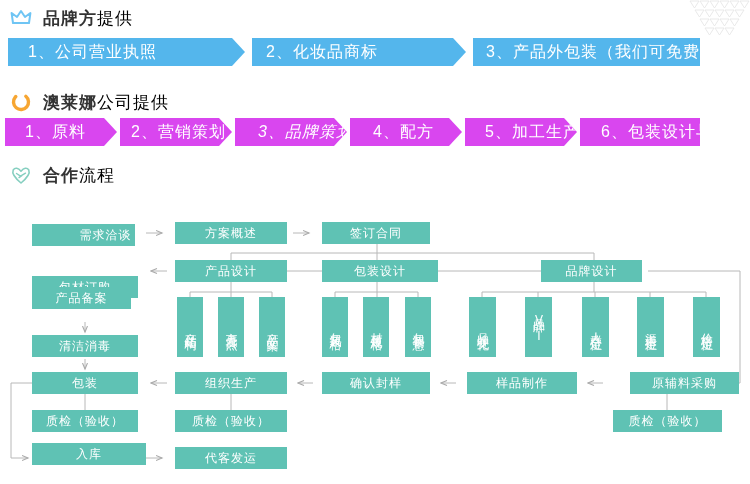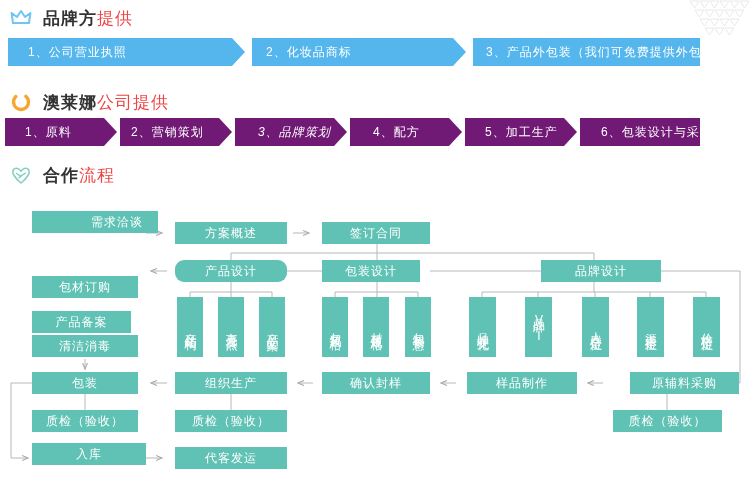--- a/index.html
+++ b/index.html
@@ -4,30 +4,30 @@
 <style>
   * { margin:0; padding:0; box-sizing:border-box; }
   html,body { background:#fff; }
   body { font-family:"Liberation Sans","DejaVu Sans",sans-serif; }
   .canvas { position:relative; width:750px; height:484px; background:#fff; overflow:hidden; }
 
   
   .sec-header { position:absolute; left:8px; display:flex; align-items:center; gap:9px; }
   .sec-header .ttl { font-size:17px; letter-spacing:1px; }
   .sec-header .strong { color:#333; font-weight:bold; }
-  .sec-header .light { color:#ef4444; font-weight:normal; }
+  .sec-header .light { color:#000000; font-weight:normal; }
   .icon-wrap { width:26px; height:24px; display:flex; align-items:center; justify-content:center; }
 
   
   .band { position:absolute; left:0; width:750px; height:28px; }
-  .seg { position:absolute; top:0; height:28px; color:#fff; font-size:12px; line-height:28px;
+  .seg { position:absolute; top:0; height:28px; color:#fff; font-size:16px; line-height:28px;
          padding-left:20px; letter-spacing:1px; white-space:nowrap; overflow:hidden; }
   .seg.point { clip-path:polygon(0 0, calc(100% - 13px) 0, 100% 50%, calc(100% - 13px) 100%, 0 100%); }
   .blue .seg { background:#54b6ec; }
-  .orange .seg { background:#701a75; }
+  .orange .seg { background:#d946ef; }
 
   
   .flow { position:absolute; left:0; top:195px; width:750px; height:289px; }
   .flow svg.wires { position:absolute; left:0; top:0; }
   .n { position:absolute; height:22px; background:#5fc2b4; color:#fff; font-size:12px;
        display:flex; align-items:center; justify-content:center; letter-spacing:1px; white-space:nowrap; }
   .n.v { width:26px; height:60px; writing-mode:vertical-rl; text-orientation:upright; letter-spacing:2px; }
 
   .deco { position:absolute; right:0; top:0; }
 </style>
@@ -119,30 +119,30 @@
         <path d="M603,188 H588" marker-end="url(#ah)"></path>
         <path d="M85,90 V99" marker-end="url(#ah)"></path>
         <path d="M85,127 V137" marker-end="url(#ah)"></path>
         <path d="M85,164 V174" marker-end="url(#ah)"></path>
         <path d="M32,188 H11 V263 H28" marker-end="url(#ah)"></path>
         <path d="M146,263 H162" marker-end="url(#ah)"></path>
         <path d="M648,76 H740 V188 H728" marker-end="url(#ah)"></path>
       </g>
     </svg>
 
-    <div class="n" style="left:32px; top:16px; width:126px;padding-left:44px;">需求洽谈</div>
+    <div class="n" style="left:32px; top:29px; width:103px;padding-left:44px;">需求洽谈</div>
     <div class="n" style="left:175px; top:27px; width:112px;">方案概述</div>
     <div class="n" style="left:322px; top:27px; width:108px;">签订合同</div>
 
     <div class="n" style="left:32px; top:81px; width:106px;">包材订购</div>
-    <div class="n" style="left:175px; top:65px; width:112px;border-radius:9px;">产品设计</div>
-    <div class="n" style="left:322px; top:65px; width:98px;font-family:Liberation Serif, serif;">包装设计</div>
-    <div class="n" style="left:541px; top:65px; width:120px;">品牌设计</div>
+    <div class="n" style="left:175px; top:65px; width:112px;">产品设计</div>
+    <div class="n" style="left:322px; top:65px; width:116px;font-family:Liberation Serif, serif;">包装设计</div>
+    <div class="n" style="left:541px; top:65px; width:101px;">品牌设计</div>
 
-    <div class="n" style="left:32px; top:116px; width:99px;">产品备案</div>
+    <div class="n" style="left:32px; top:92px; width:99px;">产品备案</div>
     <div class="n" style="left:32px; top:140px; width:106px;">清洁消毒</div>
 
     <div class="n v" style="left:177px; top:102px;">产品结构</div>
     <div class="n v" style="left:218px; top:102px;">亮点卖点</div>
     <div class="n v" style="left:259px; top:102px;">产品文案</div>
 
     <div class="n v" style="left:322px; top:102px;">包装风格</div>
     <div class="n v" style="left:363px; top:102px;">材质规格</div>
     <div class="n v" style="left:405px; top:102px;">包装创意</div>
 

